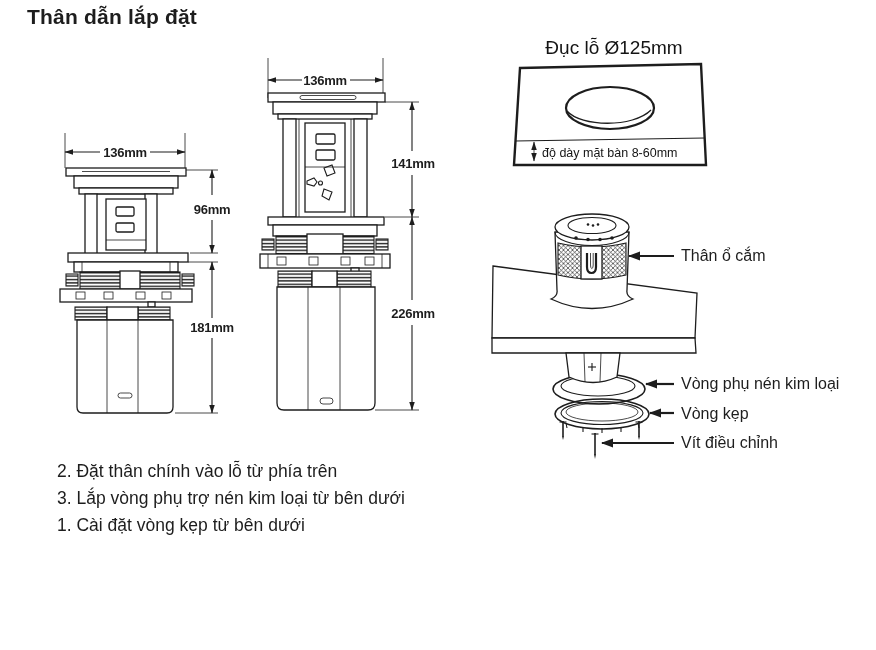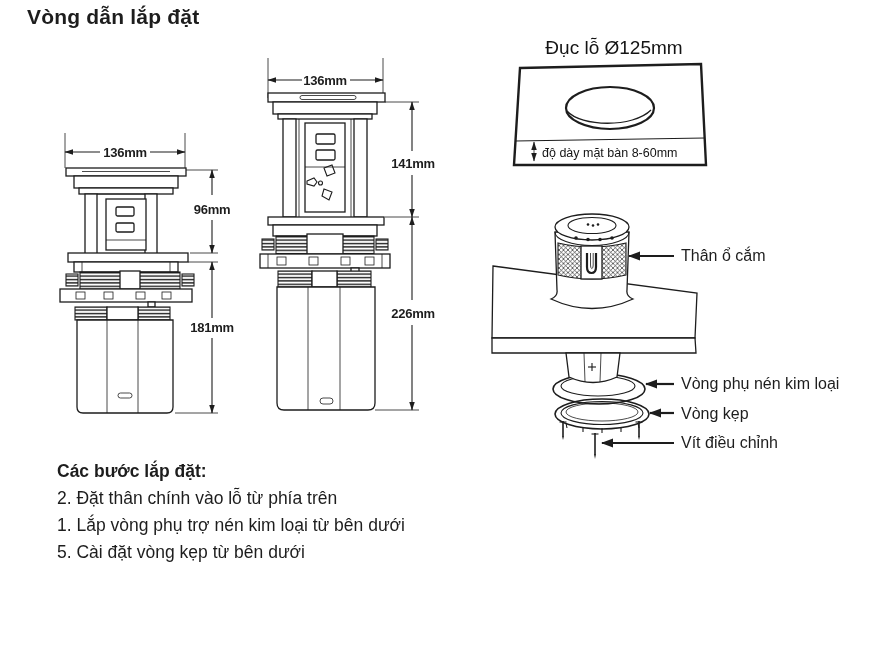--- a/index.html
+++ b/index.html
@@ -41,21 +41,21 @@
         <rect width="6" height="3.4" fill="#fff"></rect>
         <rect width="6" height="1.4" y="0.8" fill="#1d1d1d"></rect>
       </pattern>
       <pattern id="kn" width="4.5" height="4.5" patternUnits="userSpaceOnUse">
         <rect width="4.5" height="4.5" fill="#fff"></rect>
         <path d="M0,4.5 L4.5,0 M0,0 L4.5,4.5" stroke="#1d1d1d" stroke-width="0.65"></path>
       </pattern>
     </defs>
   </svg>
 
-  <div id="page-title" class="abs">Vòng dẫn lắp đặt</div>
+  <div id="page-title" class="abs">Thân dẫn lắp đặt</div>
 
   <svg class="fig" style="left:52px;top:125px" width="190" height="310" viewBox="0 0 190 310">
     <g>
       <line class="s t8" x1="13" y1="8" x2="13" y2="43"></line>
       <line class="s t8" x1="133" y1="8" x2="133" y2="43"></line>
       <line class="s t11" x1="48" y1="27" x2="13" y2="27" marker-end="url(#arrD)"></line>
       <line class="s t11" x1="98" y1="27" x2="133" y2="27" marker-end="url(#arrD)"></line>
       <text class="dim" x="73" y="31.5" text-anchor="middle">136mm</text>
     </g>
     <g>
@@ -243,19 +243,18 @@
       <line class="s t22" x1="196" y1="188" x2="168" y2="188" marker-end="url(#arrL)"></line>
       <text class="lbl" x="203" y="193">Vòng phụ nén kim loại</text>
       <line class="s t22" x1="196" y1="217" x2="172" y2="217" marker-end="url(#arrL)"></line>
       <text class="lbl" x="203" y="223">Vòng kẹp</text>
       <line class="s t22" x1="196" y1="247" x2="124" y2="247" marker-end="url(#arrL)"></line>
       <text class="lbl" x="203" y="252">Vít điều chỉnh</text>
     </g>
   </svg>
 
   <div id="steps" class="abs">
-    <div class="hd">Các bước lắp đặt:</div>
     <div>2. Đặt thân chính vào lỗ từ phía trên</div>
-    <div>1. Lắp vòng phụ trợ nén kim loại từ bên dưới</div>
-    <div>5. Cài đặt vòng kẹp từ bên dưới</div>
+    <div>3. Lắp vòng phụ trợ nén kim loại từ bên dưới</div>
+    <div>1. Cài đặt vòng kẹp từ bên dưới</div>
   </div>
 
 </div>
 
 </body></html>

